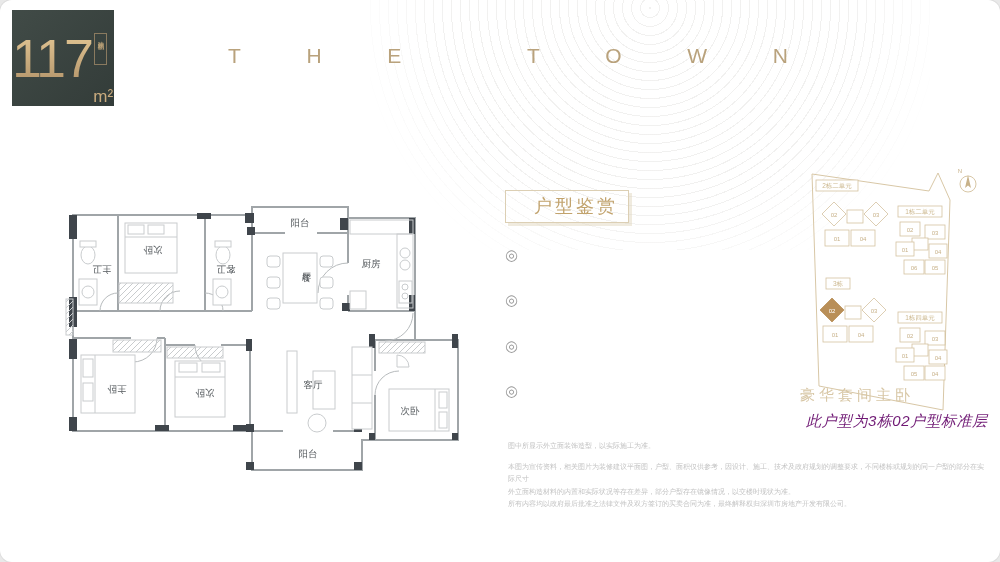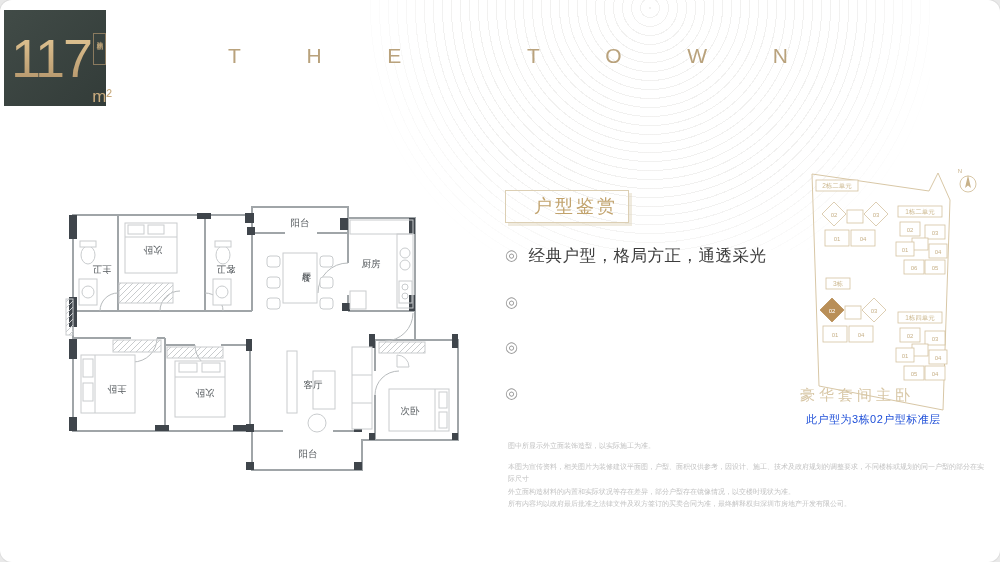--- a/index.html
+++ b/index.html
@@ -13,23 +13,23 @@
   .ripples{
     position:absolute;left:370px;top:0;width:560px;height:250px;
     background:repeating-radial-gradient(circle at 280px 8px,
       rgba(120,115,105,0.10) 0 1px, rgba(0,0,0,0) 1px 9px);
     -webkit-mask-image:radial-gradient(circle at 280px 8px,#000 0 55%,transparent 80%);
             mask-image:radial-gradient(circle at 280px 8px,#000 0 55%,transparent 80%);
     pointer-events:none;
   }
   
   .badge{
-    position:absolute;left:4px;top:10px;width:102px;height:96px;
+    position:absolute;left:12px;top:10px;width:102px;height:96px;
     background:linear-gradient(135deg,#414b47,#333c39);
-    color:#cdb083;display:flex;align-items:center;justify-content:flex-end;
+    color:#cdb083;display:flex;align-items:center;justify-content:flex-start;
   }
   .badge-inner{position:relative;display:flex;align-items:flex-start;}
   .badge-num{font-size:54px;line-height:1;letter-spacing:-2px;font-weight:400;
     background:linear-gradient(180deg,#e3c795,#b3946a);
     -webkit-background-clip:text;background-clip:text;color:transparent;}
   .badge-note{
     writing-mode:vertical-rl;font-size:6.5px;letter-spacing:1px;color:#bca278;
     border:1px solid #8a7a5f;padding:2px 1px;margin:2px 0 0 2px;height:26px;
   }
   .badge-unit{position:absolute;right:-6px;bottom:-22px;font-size:17px;color:#c9ab7e;}
@@ -47,21 +47,21 @@
     display:inline-block;border:1px solid #dccfb4;color:#c2a36d;
     font-size:18px;letter-spacing:3px;padding:3px 10px 4px 28px;
     box-shadow:3px 3px 0 rgba(222,210,184,.45);
   }
   .bullets{margin-top:22px;}
   .bullet{display:flex;align-items:flex-start;margin-bottom:25px;color:#3d3d3d;font-size:16.5px;letter-spacing:.5px;}
   .bullet .bi{color:#9b9b9b;font-size:15px;margin-right:10px;line-height:1.35;}
   
   .sitemap{position:absolute;left:792px;top:160px;width:200px;height:260px;}
   .sitemap-title{position:absolute;left:800px;top:386px;color:#d8c7a6;font-size:15px;letter-spacing:4px;}
-  .sitemap-note{position:absolute;left:806px;top:412px;color:#1d4ed8;font-size:11px;letter-spacing:.5px;}
+  .sitemap-note{position:absolute;left:806px;top:412px;color:#701a75;font-size:15px;letter-spacing:.5px;font-style:italic;}
   
   .disclaimer{position:absolute;left:508px;top:440px;width:480px;color:#c3c3c3;font-size:7px;line-height:1.8;}
   .disclaimer p{margin:0 0 8px 0;}
   .disclaimer p.group{margin:0;}
   
   .plan{position:absolute;left:55px;top:193px;}
   .wall{stroke:#a0a5a8;stroke-width:2;fill:none;}
   .col{fill:#3f454b;}
   .furn{stroke:#c9ccce;stroke-width:1;fill:#ffffff;}
   .furnl{stroke:#c9ccce;stroke-width:1;fill:none;}
@@ -232,21 +232,20 @@
     <text class="rlabel" x="258" y="195">客厅</text>
     <text class="rlabel" x="355" y="221">次卧</text>
     <text class="rlabel" x="253" y="264">阳台</text>
   </svg>
 
   <div class="features">
     <div class="f-title">户型鉴赏</div>
     <div class="bullets">
       <div class="bullet">
         <span class="bi">◎</span>
-        <span>经典户型，格局方正，通透采光</span>
       </div>
       <div class="bullet">
         <span class="bi">◎</span>
       </div>
       <div class="bullet">
         <span class="bi">◎</span>
       </div>
       <div class="bullet">
         <span class="bi">◎</span>
       </div>

